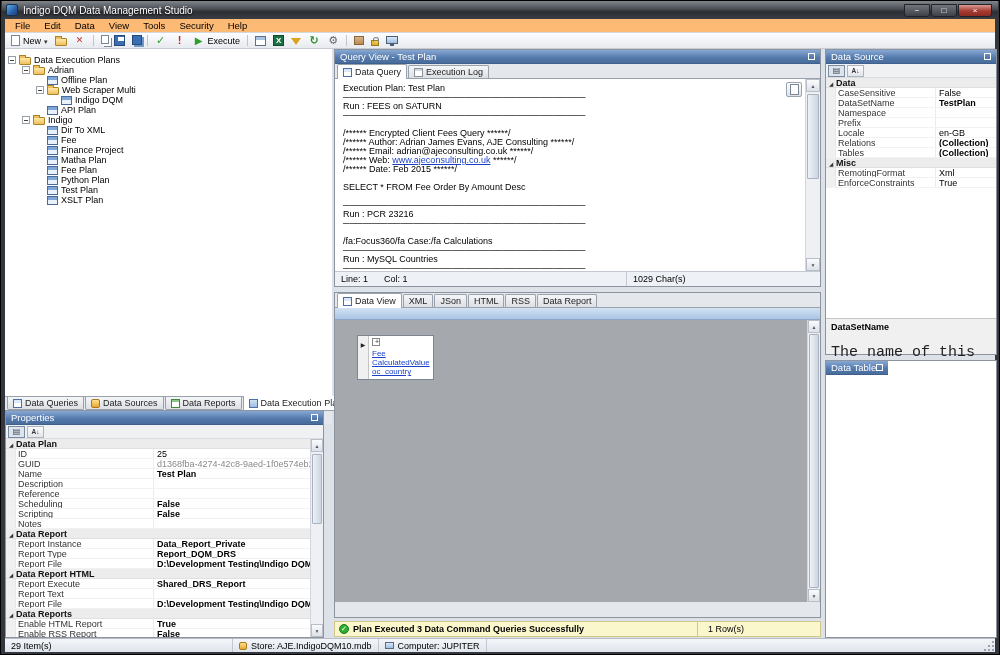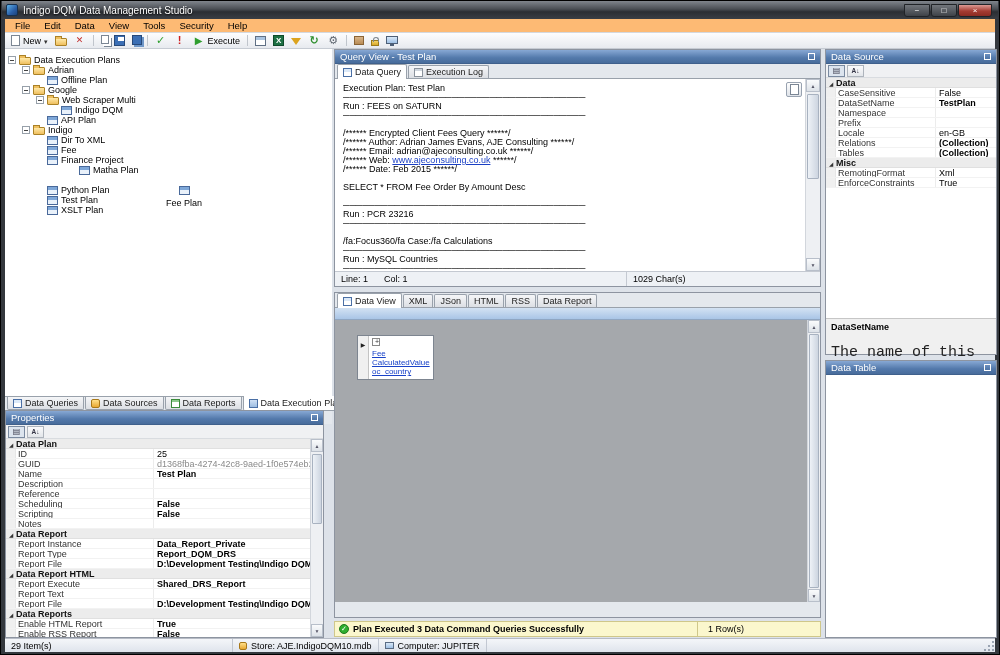--- a/index.html
+++ b/index.html
@@ -144,21 +144,21 @@
   .result-rows-cell{width:123px;border-left:1px solid #cfc78a;display:flex;align-items:center;padding-left:10px;font-size:9px;}
 
   
   .right{position:absolute;left:820px;top:30px;width:172px;height:589px;}
   .ds{position:absolute;left:0;top:0;right:0;height:306px;border:1px solid #8d94a0;background:#fff;}
   .ds-body{position:absolute;left:0;top:28px;right:0;bottom:36px;background:#fff;overflow:hidden;}
   .ds .pg-name{width:100px;}
   .ds-desc{position:absolute;left:0;right:0;bottom:0;height:36px;background:#f0f0f0;border-top:1px solid #c6c6c6;padding:3px 5px;}
   .ds-desc-title{font-weight:700;font-size:9px;}
   .ds-desc-text{font-size:15px;color:#222;margin-top:12px;font-family:Liberation Mono, monospace;}
-  .dt{position:absolute;left:0;top:311px;right:0;bottom:0;border:1px solid #8d94a0;background:#fff;display:flex;flex-direction:column;}
+  .dt{position:absolute;left:0;top:311px;right:0;bottom:0;border:1px solid #8d94a0;background:#fff;display:flex;}
   .dt-body{flex:1;background:#fff;}
 
   
   .statusbar{position:absolute;left:0;right:0;top:619px;height:14px;background:linear-gradient(#f4f6f9,#dfe4ec);border-top:1px solid #b7bcc6;display:flex;align-items:stretch;font-size:9px;}
   .sb-sec{display:flex;align-items:center;gap:4px;padding:0 6px;border-right:1px solid #c2c8d2;white-space:nowrap;}
   .sb-sec.first{width:228px;flex:none;}
   .sb-fill{flex:1;position:relative;}
   .sbi-db{width:8px;height:8px;background:linear-gradient(#ffe08a,#e8a832);border:1px solid #a87818;border-radius:2px;flex:none;}
   .sbi-pc{width:9px;height:7px;background:linear-gradient(#d8e8f8,#9fc0e4);border:1px solid #5a6c84;flex:none;}
   .grip{position:absolute;right:1px;bottom:1px;width:12px;height:12px;
@@ -266,25 +266,20 @@
         <div class="tree-row" style="padding-left: 17px;">
           <span class="expander"></span>
           <span class="ticon t-folder"></span>
           <span class="tlabel">Adrian</span>
         </div>
         <div class="tree-row" style="padding-left: 31px;">
           <span class="exp-spacer"></span>
           <span class="ticon t-plan"></span>
           <span class="tlabel">Offline Plan</span>
         </div>
-        <div class="tree-row" style="padding-left: 17px;">
-          <span class="expander"></span>
-          <span class="ticon t-folder"></span>
-          <span class="tlabel">Google</span>
-        </div>
         <div class="tree-row" style="padding-left: 31px;">
           <span class="expander"></span>
           <span class="ticon t-folder"></span>
           <span class="tlabel">Web Scraper Multi</span>
         </div>
         <div class="tree-row" style="padding-left: 45px;">
           <span class="exp-spacer"></span>
           <span class="ticon t-plan"></span>
           <span class="tlabel">Indigo DQM</span>
         </div>
@@ -306,26 +301,26 @@
         <div class="tree-row" style="padding-left: 31px;">
           <span class="exp-spacer"></span>
           <span class="ticon t-plan"></span>
           <span class="tlabel">Fee</span>
         </div>
         <div class="tree-row" style="padding-left: 31px;">
           <span class="exp-spacer"></span>
           <span class="ticon t-plan"></span>
           <span class="tlabel">Finance Project</span>
         </div>
-        <div class="tree-row" style="padding-left: 31px; margin-left: 32px;">
+        <div class="tree-row" style="padding-left: 31px;">
           <span class="exp-spacer"></span>
           <span class="ticon t-plan"></span>
           <span class="tlabel">Matha Plan</span>
         </div>
-        <div class="tree-row" style="padding-left: 31px; flex-direction: column;">
+        <div class="tree-row" style="padding-left: 31px;">
           <span class="exp-spacer"></span>
           <span class="ticon t-plan"></span>
           <span class="tlabel">Fee Plan</span>
         </div>
         <div class="tree-row" style="padding-left: 31px;">
           <span class="exp-spacer"></span>
           <span class="ticon t-plan"></span>
           <span class="tlabel">Python Plan</span>
         </div>
         <div class="tree-row" style="padding-left: 31px;">

